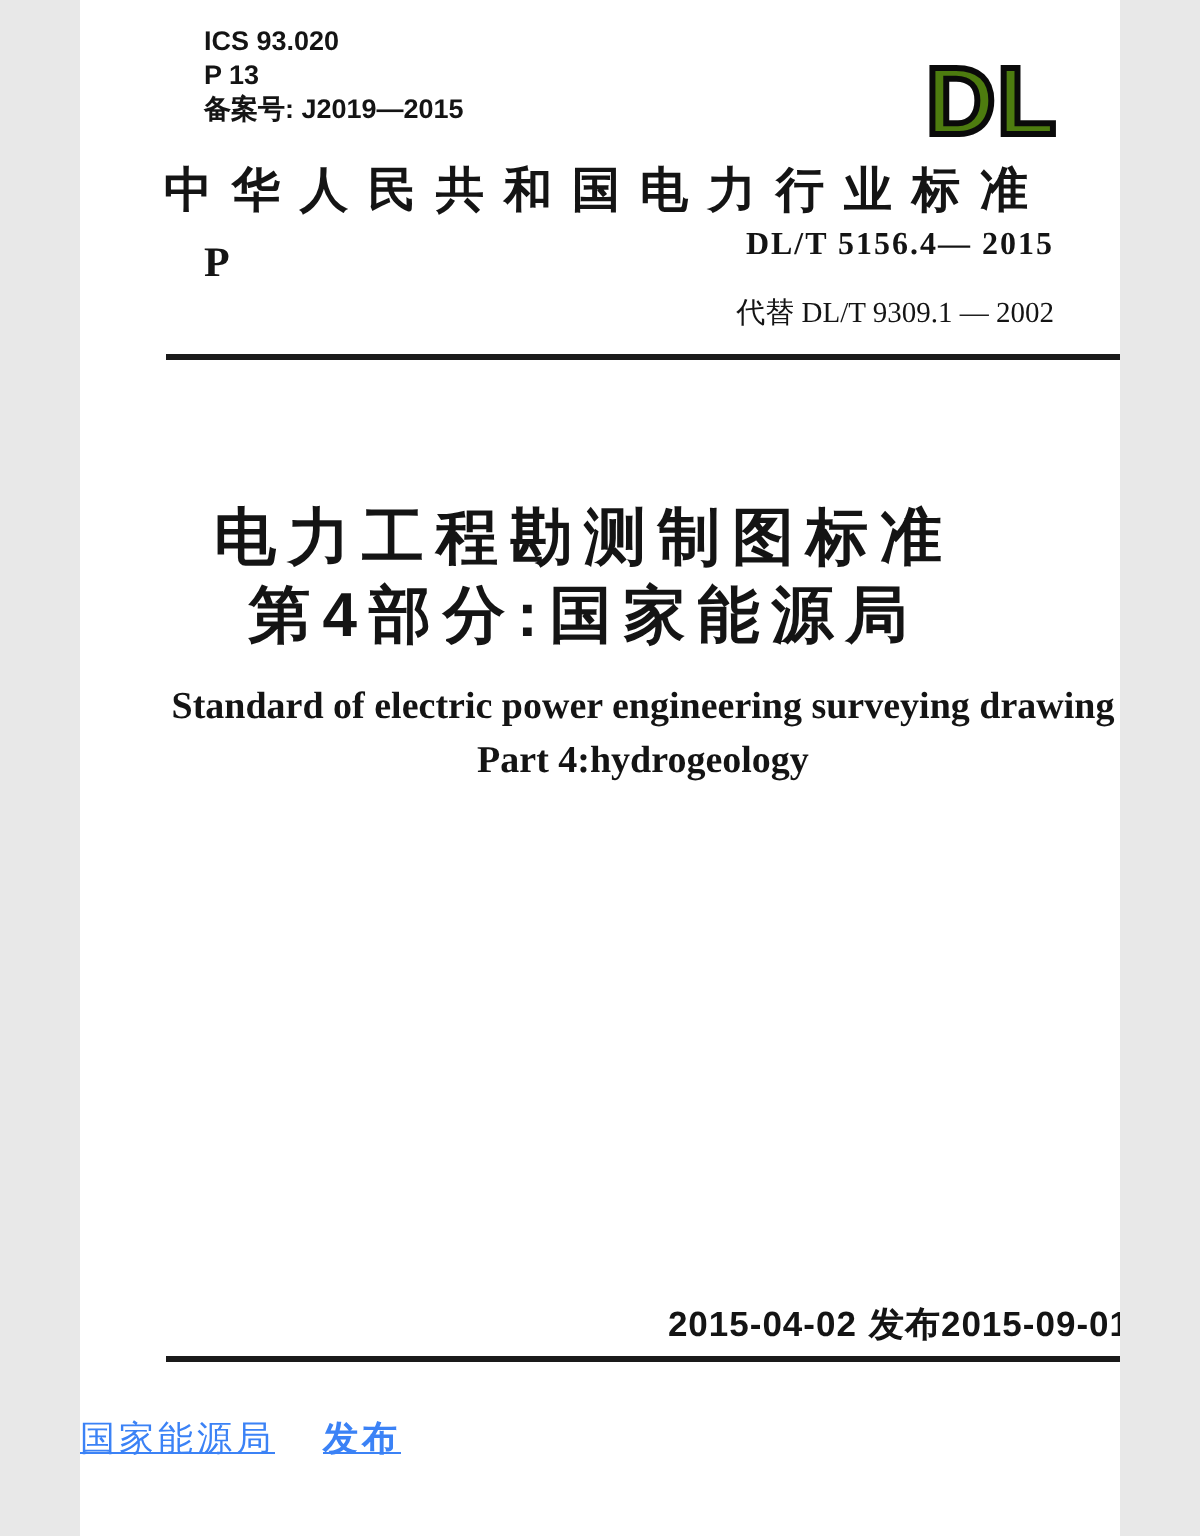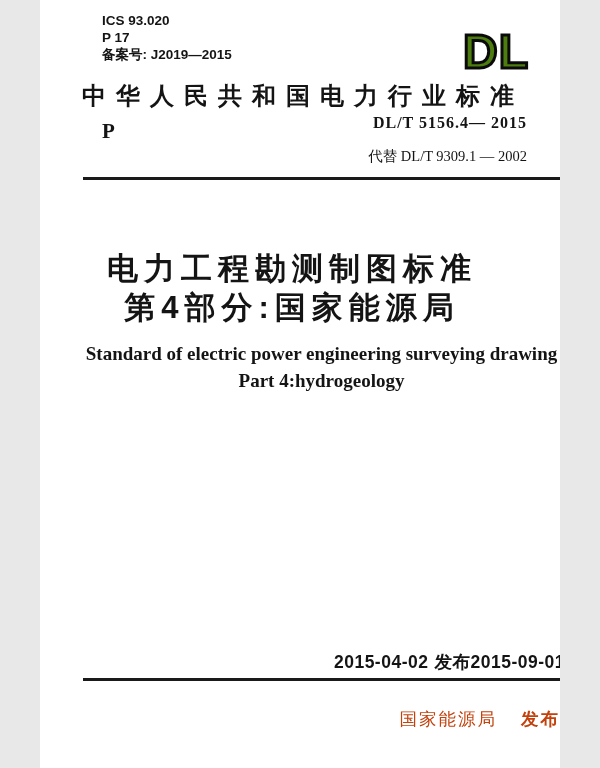--- a/index.html
+++ b/index.html
@@ -140,38 +140,39 @@
     top: 678px;
     height: 3px;
     background: #1a1a1a;
   }
 
   .publisher-row {
     position: absolute;
     left: 0;
     right: 0;
     top: 707px;
-    text-align: right;
+    text-align: left;
     font-size: 17.5px;
     letter-spacing: 2px;
-    color: #c2410c;
+    color: #3b82f6;
+    text-decoration: underline;
   }
   .publisher-row .publish-label {
     margin-left: 24px;
     font-weight: bold;
   }
 </style>
 </head>
 <body>
 
 <div class="page">
 
   <div class="meta-block">
     <div>ICS 93.020</div>
-    <div>P 17</div>
+    <div>P 13</div>
     <div>备案号: J2019—2015</div>
   </div>
 
   <div class="dl-logo">DL</div>
 
   <div class="standard-family">中华人民共和国电力行业标准</div>
 
   <div class="doc-class">P</div>
 
   <div class="std-number">DL/T 5156.4— 2015</div>

